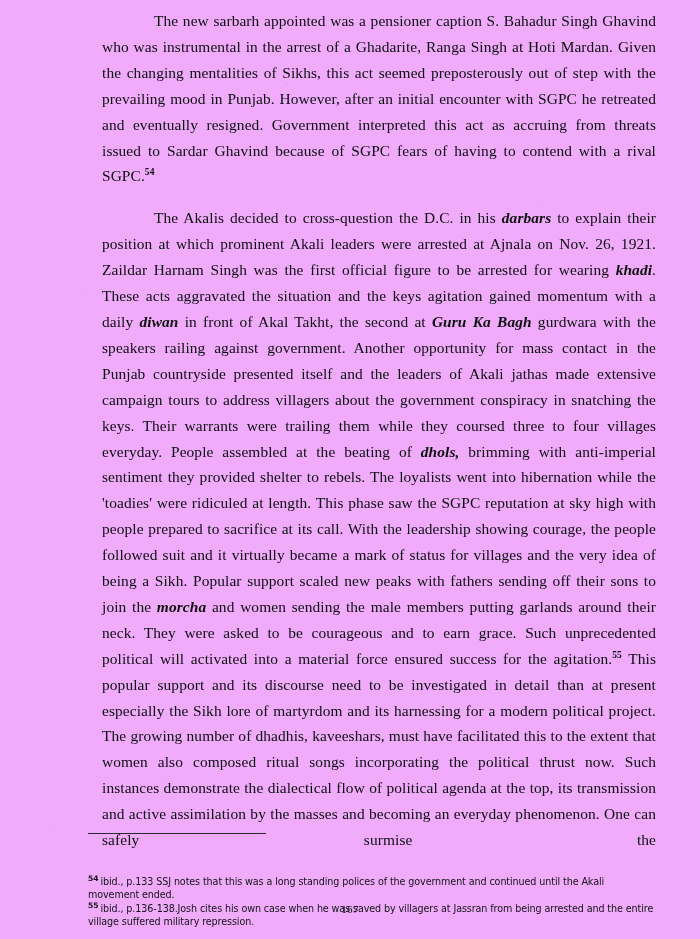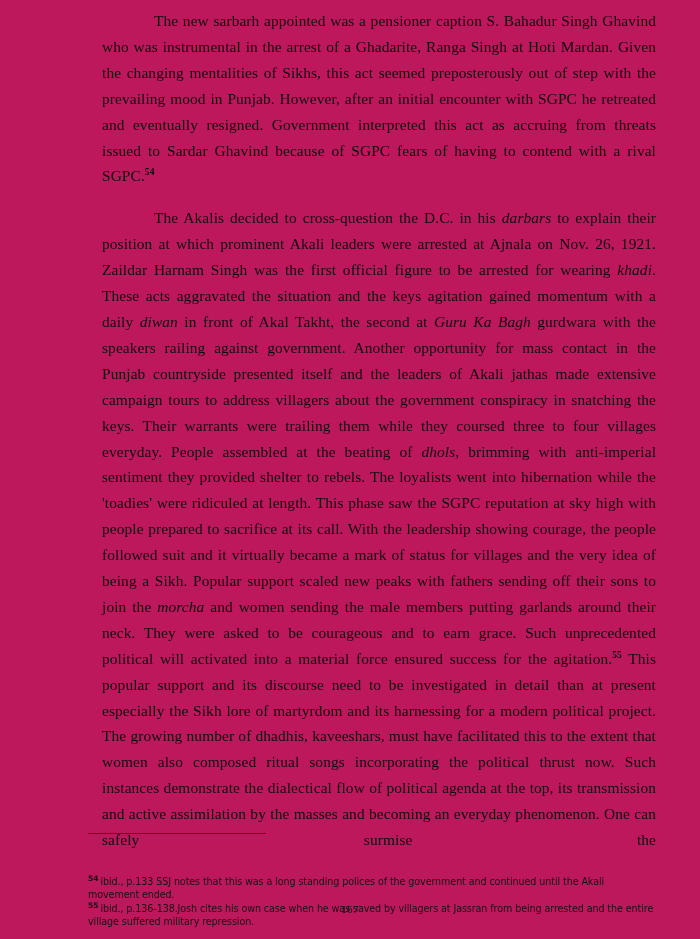--- a/index.html
+++ b/index.html
@@ -14,21 +14,21 @@
     color: #0d0d0d;
     position: relative;
     overflow: hidden;
     -webkit-font-smoothing: antialiased;
   }
 
   
   .page {
     position: absolute;
     inset: 0;
-    background: #be185d;
+    background: #f0abfc;
   }
 
   
   .grain {
     position: absolute;
     inset: 0;
     pointer-events: none;
     opacity: .55;
     background:
       radial-gradient(circle at 12% 31%, rgba(80,80,80,.30) 0 .6px, transparent .7px),
@@ -62,21 +62,21 @@
     margin-top: 16px;
   }
 
   
   p.para.stretch-last::after {
     content: "";
     display: inline-block;
     width: 100%;
   }
   b.bi {
-    font-weight: normal;
+    font-weight: bold;
     font-style: italic;
   }
 
   sup.fn {
     font-size: 9.5px;
     line-height: 0;
     vertical-align: super;
     font-weight: bold;
   }
 

